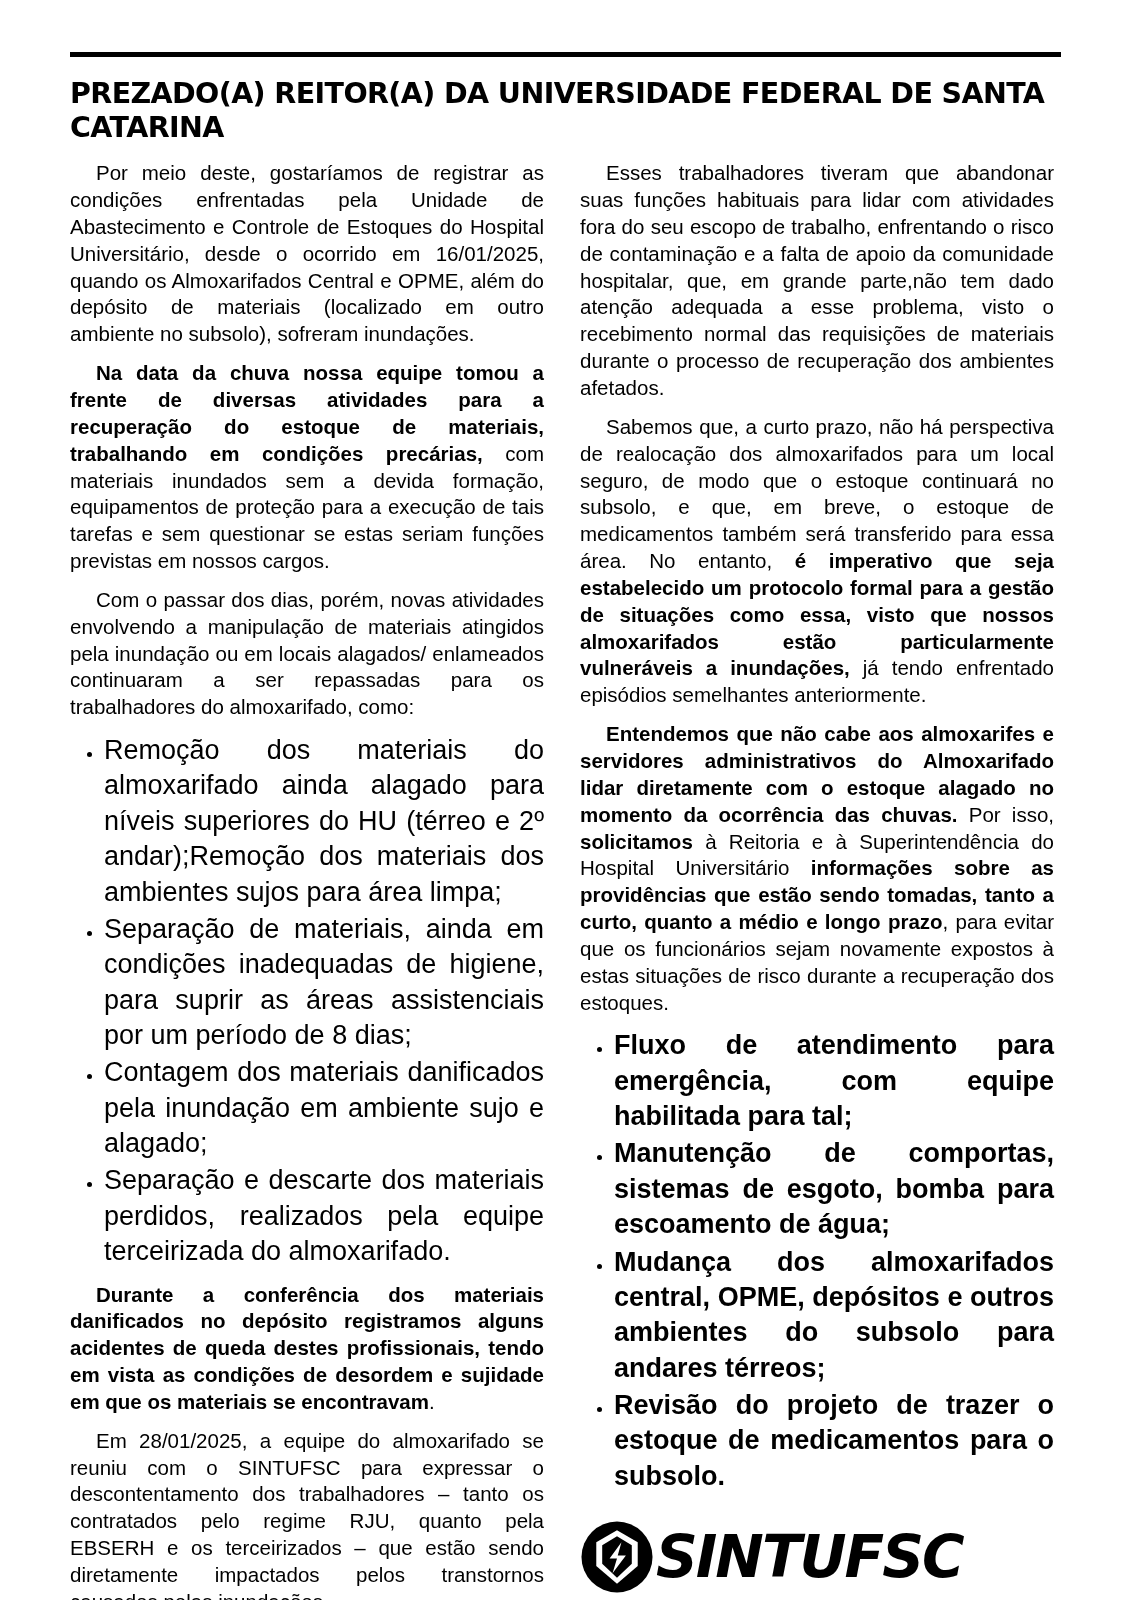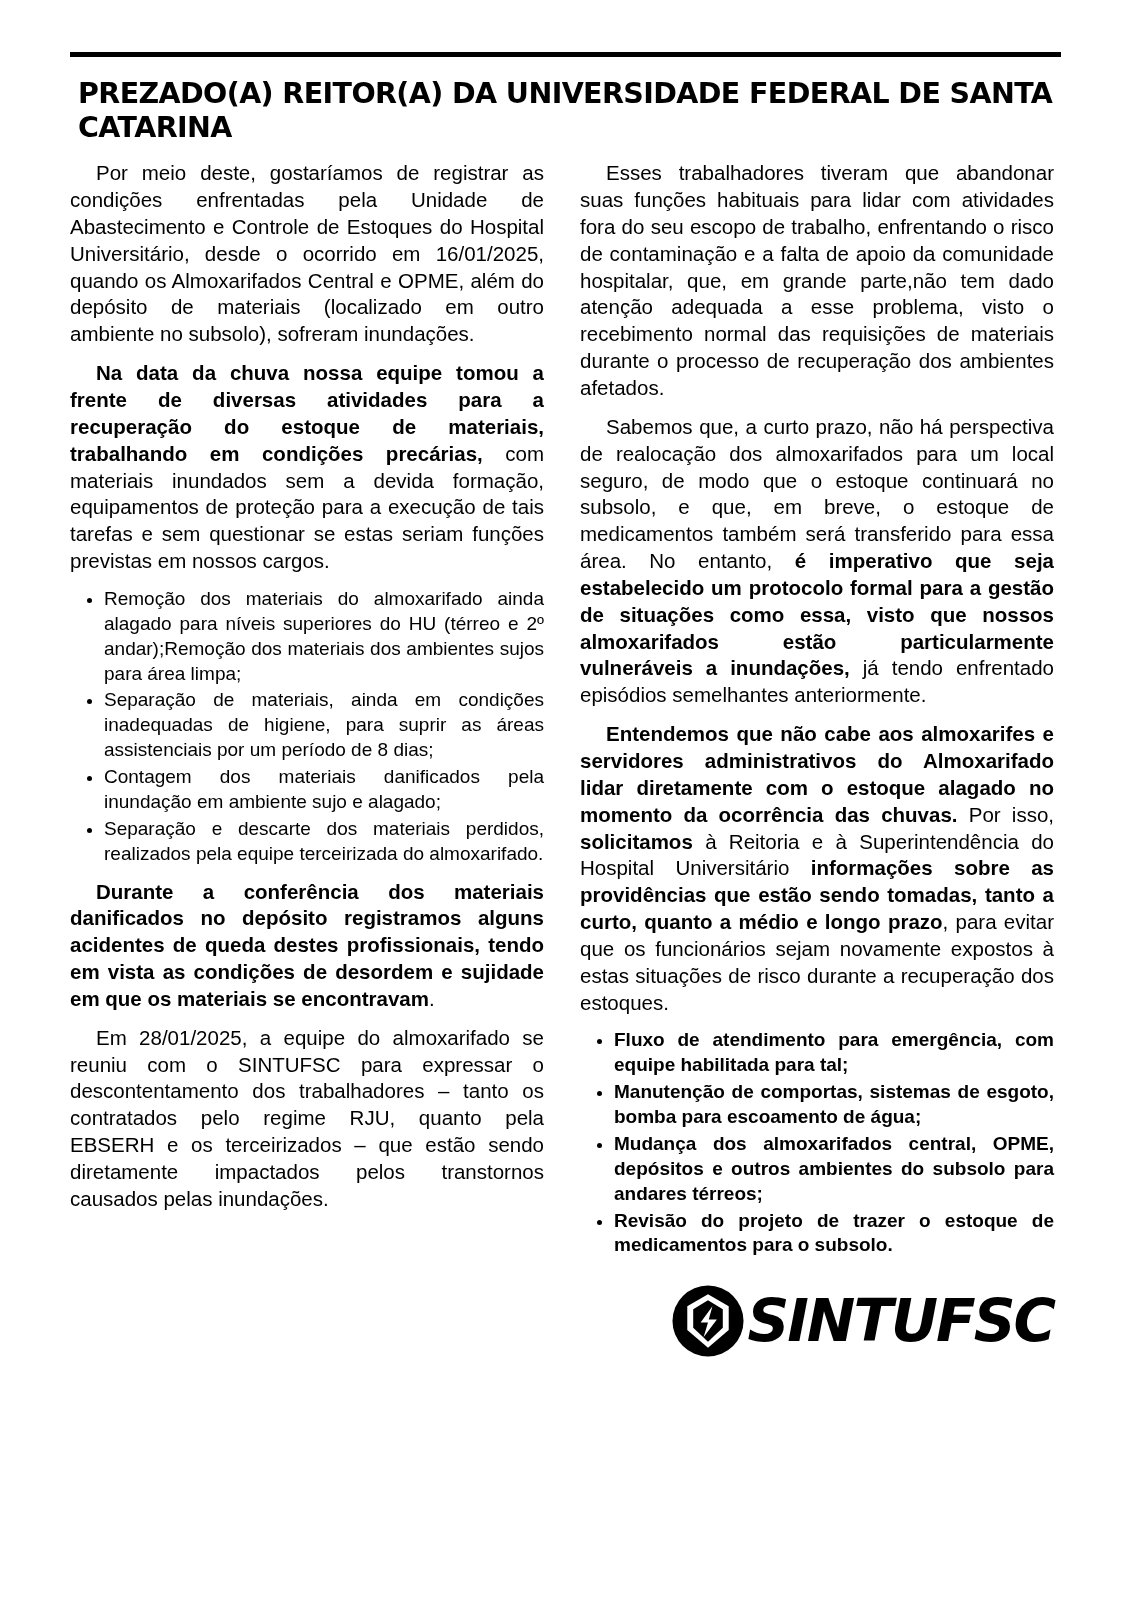--- a/index.html
+++ b/index.html
@@ -27,21 +27,20 @@
     background: #000000;
   }
   .headline {
     margin-top: 20px;
     font-family: "DejaVu Sans", sans-serif;
     font-weight: bold;
     font-size: 28.5px;
     line-height: 1.18;
     letter-spacing: -0.6px;
     text-transform: uppercase;
-    margin-left: 8px;
   }
   .headline .line2 {
     font-style: italic;
   }
   .columns {
     display: flex;
     gap: 36px;
     margin-top: 16px;
   }
   .col {
@@ -61,30 +60,29 @@
   .indent {
     text-indent: 26px;
   }
   .b { font-weight: bold; }
   ul {
     margin: 8px 0 0 0;
     padding-left: 34px;
     list-style: disc;
   }
   li {
-    font-size: 19px;
+    font-size: 27px;
     line-height: 1.31;
     text-align: justify;
     margin-bottom: 2px;
   }
   li::marker { font-size: 18px; }
   .logo-wrap {
     margin-top: 26px;
     display: flex;
-    justify-content: flex-end;
     align-items: center;
   }
   .logo {
     display: flex;
     align-items: center;
     gap: 2px;
   }
   .logo-mark {
     width: 74px;
     height: 74px;
@@ -109,20 +107,21 @@
 
   <div class="headline">
     <div>PREZADO(A) REITOR(A) DA UNIVERSIDADE FEDERAL DE SANTA CATARINA</div>
   </div>
 
   <div class="columns">
 
     <div class="col">
       <p class="indent">Por meio deste, gostaríamos de registrar as condições enfrentadas pela Unidade de Abastecimento e Controle de Estoques do Hospital Universitário, desde o ocorrido em 16/01/2025, quando os Almoxarifados Central e OPME, além do depósito de materiais (localizado em outro ambiente no subsolo), sofreram inundações.</p>
       <p class="indent"><span class="b">Na data da chuva nossa equipe tomou a frente de diversas atividades para a recuperação do estoque de materiais, t</span><span class="b">rabalhando em condições precárias,</span><span> com materiais inundados sem a devida formação, equipamentos de proteção para a execução de tais tarefas e sem questionar se estas seriam funções previstas em nossos cargos.</span></p>
+      <p class="indent">Com o passar dos dias, porém, novas atividades envolvendo a manipulação de materiais atingidos pela inundação ou em locais alagados/ enlameados continuaram a ser repassadas para os trabalhadores do almoxarifado, como:</p>
       <ul>
         <li>Remoção dos materiais do almoxarifado ainda alagado para níveis superiores do HU (térreo e 2º andar);Remoção dos materiais dos ambientes sujos para área limpa;</li>
         <li>Separação de materiais, ainda em condições inadequadas de higiene, para suprir as áreas assistenciais por um período de 8 dias;</li>
         <li>Contagem dos materiais danificados pela inundação em ambiente sujo e alagado;</li>
         <li>Separação e descarte dos materiais perdidos, realizados pela equipe terceirizada do almoxarifado.</li>
       </ul>
       <p class="indent"><span class="b">Durante a conferência dos materiais danificados no depósito registramos alguns acidentes de queda destes profissionais, tendo em vista as condições de desordem e sujidade em que os materiais se encontravam</span><span>.</span></p>
       <p class="indent">Em 28/01/2025, a equipe do almoxarifado se reuniu com o SINTUFSC para expressar o descontentamento dos trabalhadores – tanto os contratados pelo regime RJU, quanto pela EBSERH e os terceirizados – que estão sendo diretamente impactados pelos transtornos causados pelas inundações.</p>
     </div>
 

